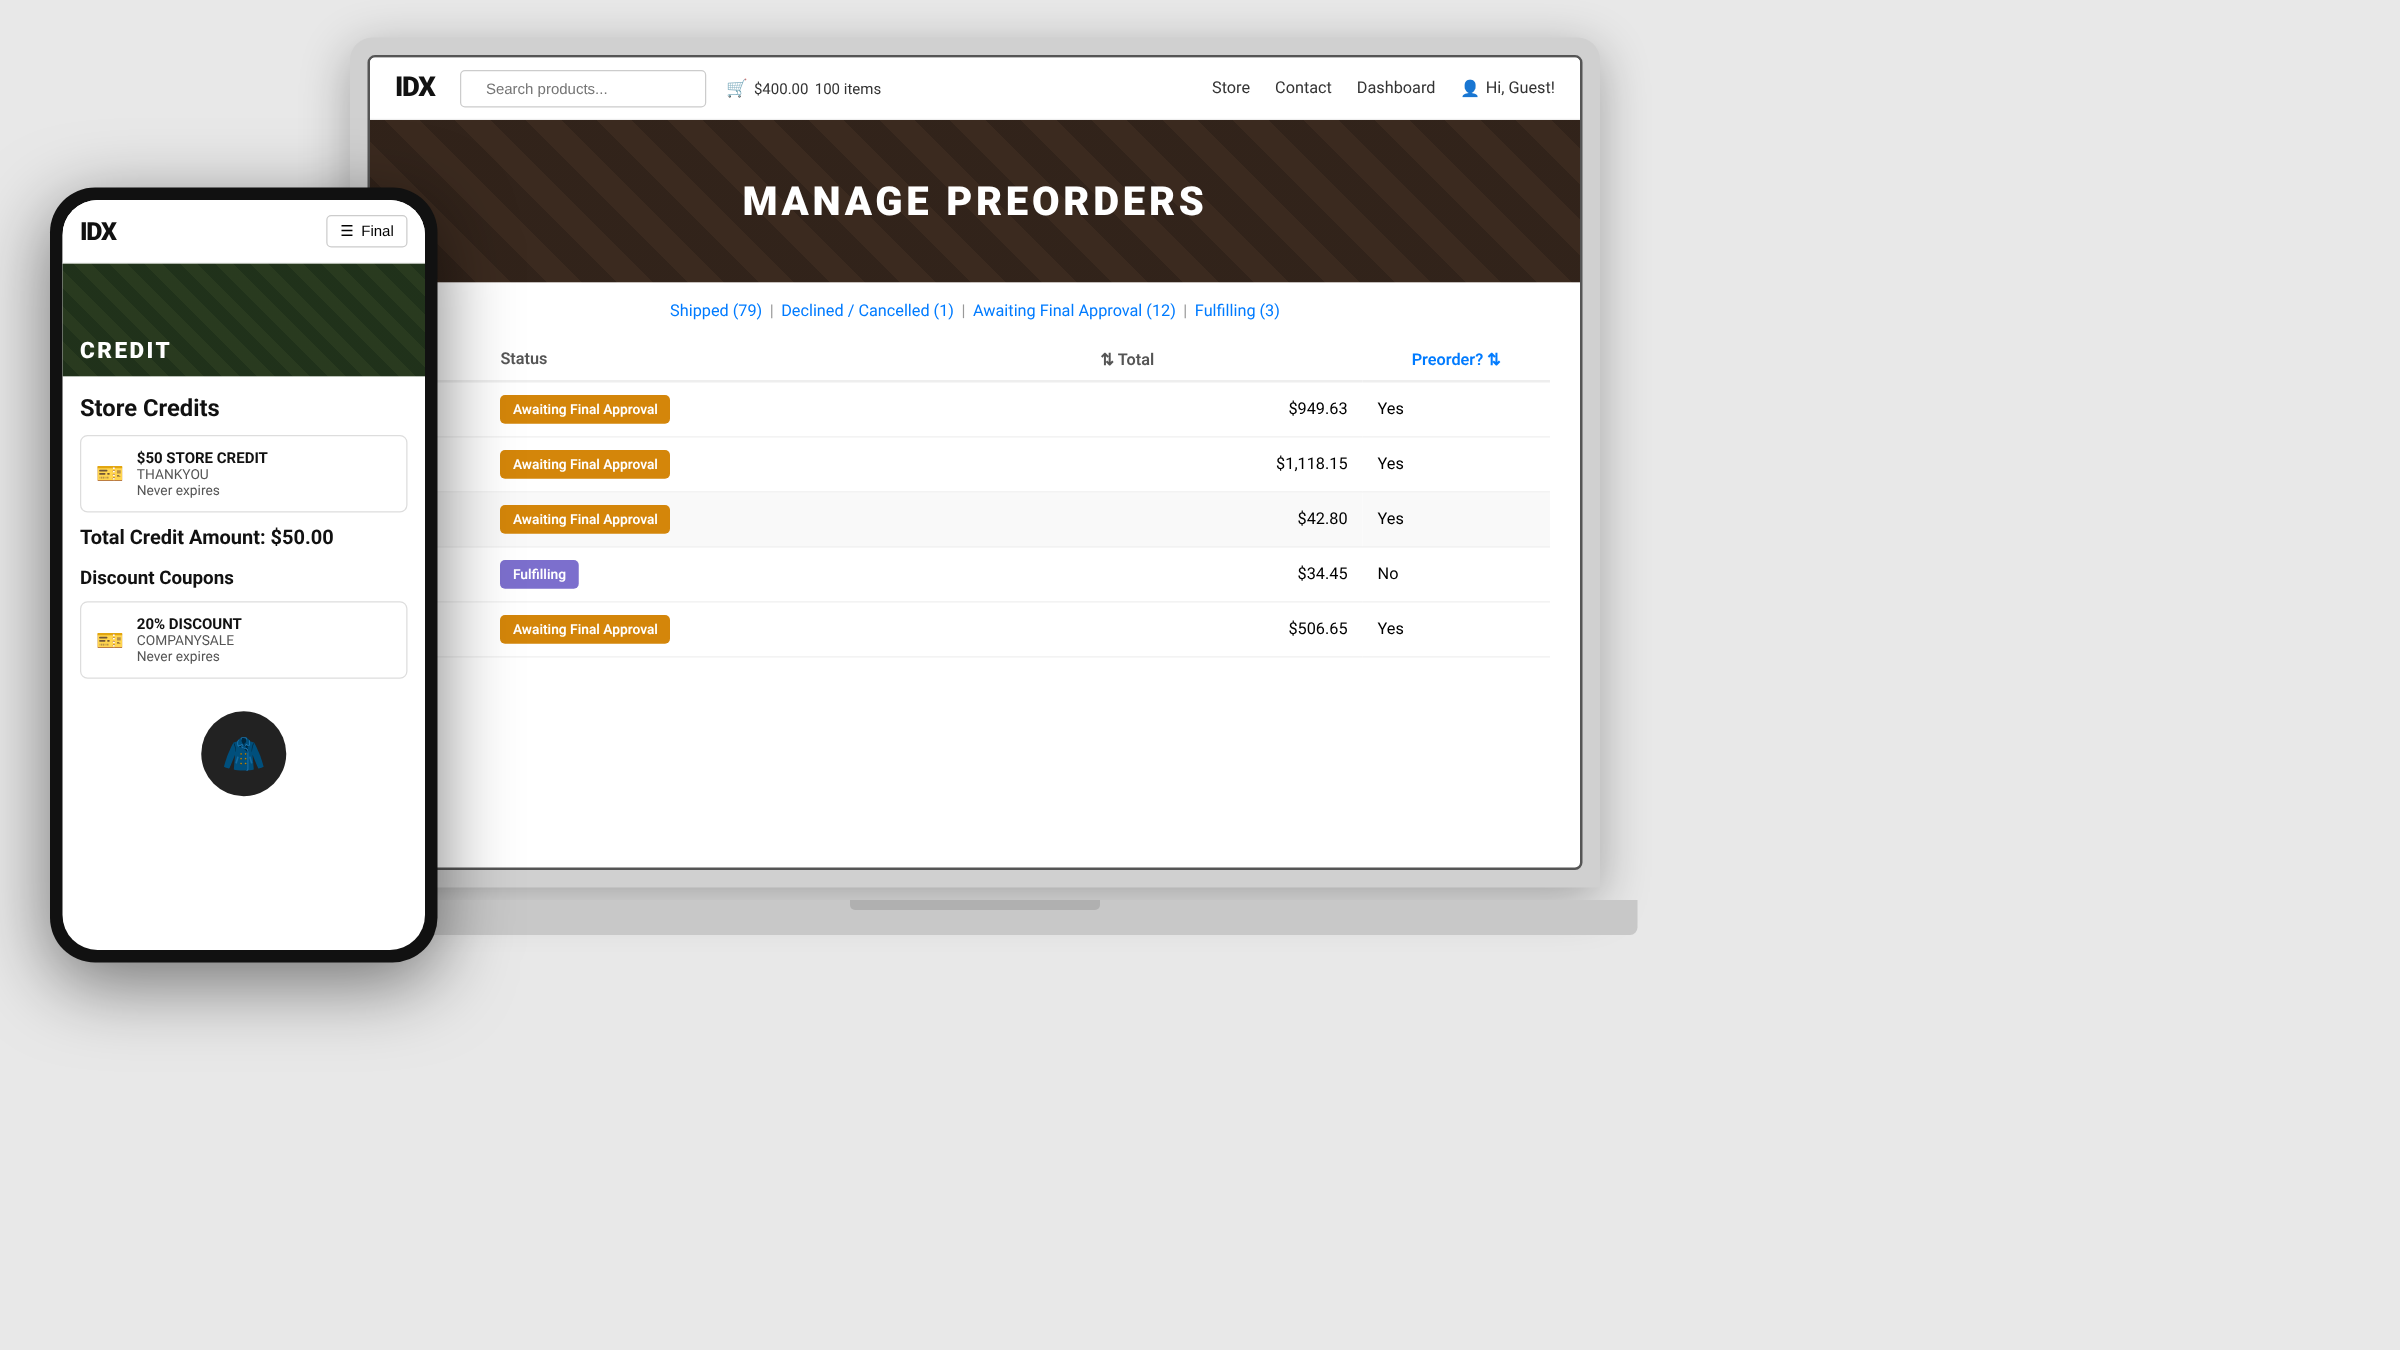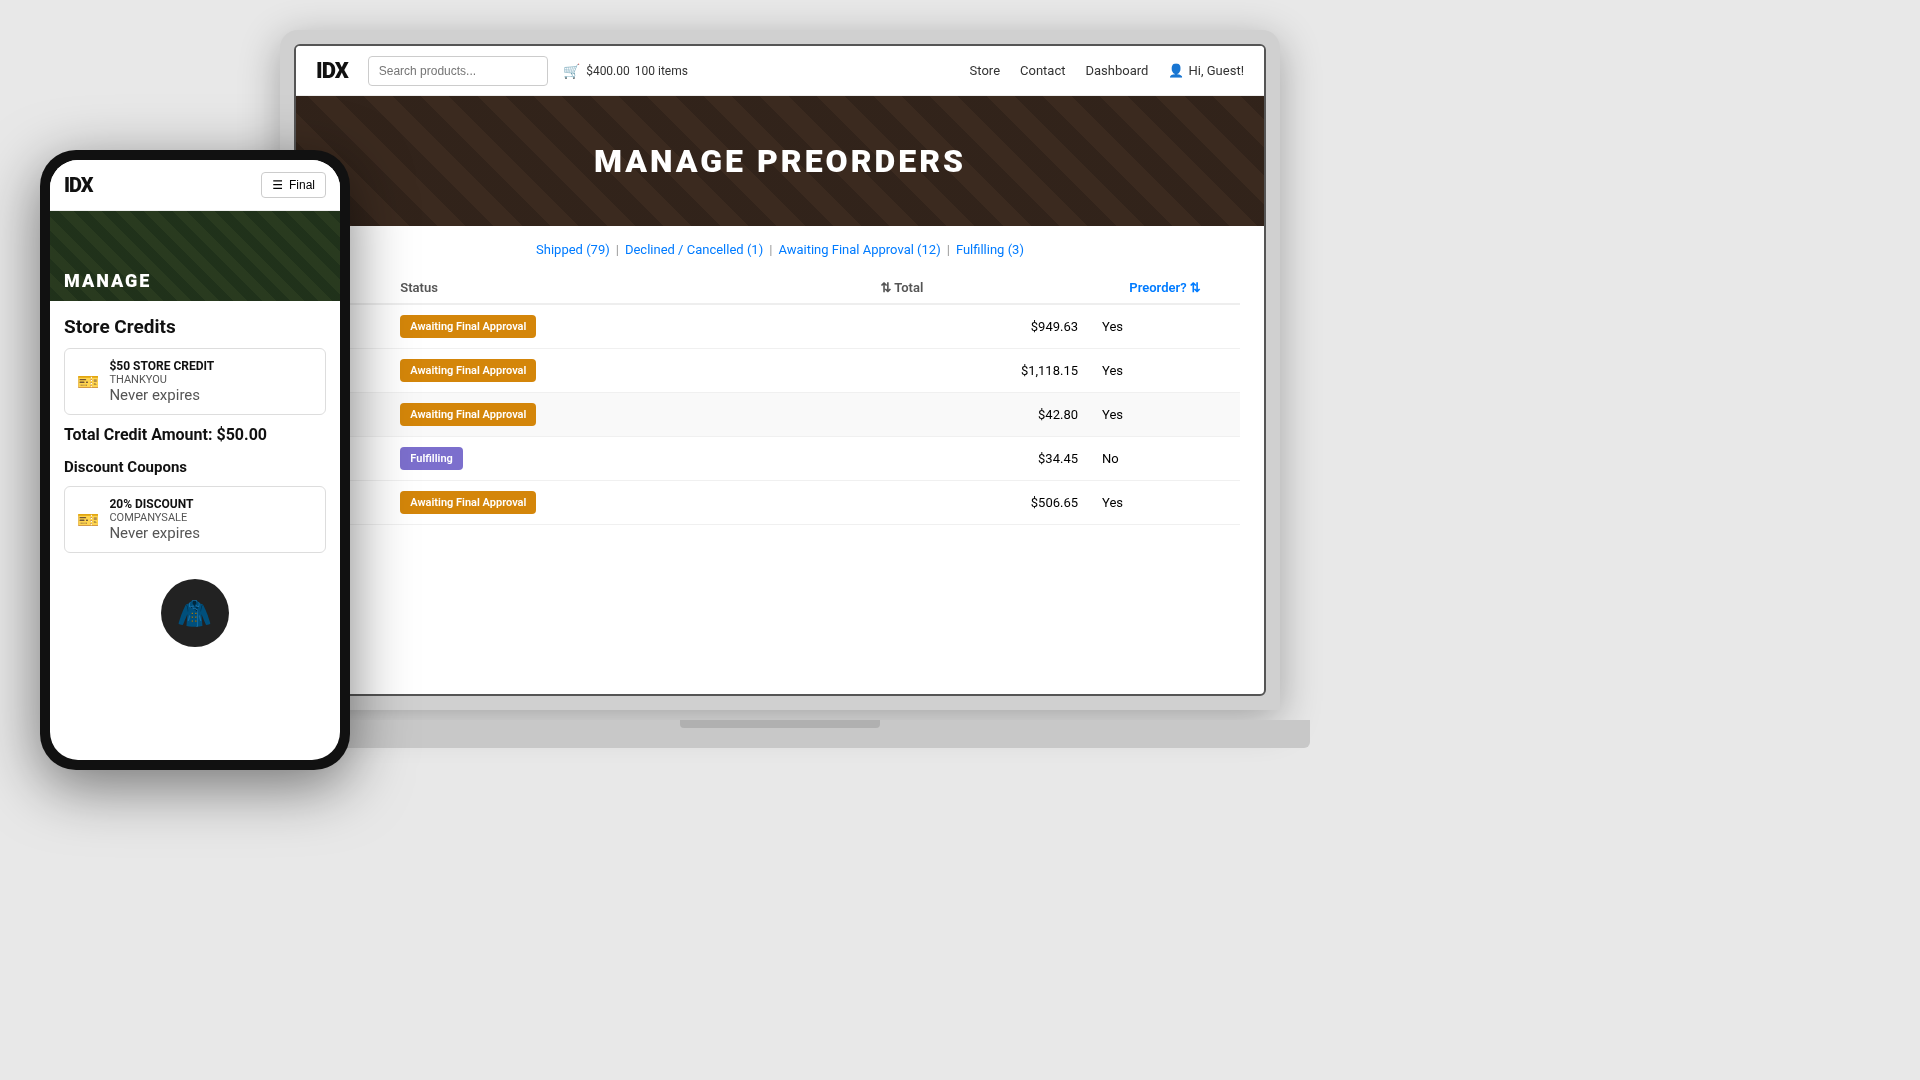--- a/index.html
+++ b/index.html
@@ -69,21 +69,21 @@
       font-weight: 900;
       letter-spacing: -1px;
       color: #111;
       margin-right: 20px;
     }
     .laptop-search {
       flex: 0 0 180px;
       height: 30px;
       border: 1px solid #ccc;
       border-radius: 4px;
-      padding: 0 10px;
+      padding: 0 20px;
       font-size: 12px;
       color: #999;
       background: #fff;
     }
     .laptop-cart {
       margin-left: 16px;
       display: flex;
       align-items: center;
       gap: 5px;
       font-size: 12px;
@@ -269,21 +269,21 @@
       gap: 10px;
       margin-bottom: 10px;
     }
     .credit-icon {
       font-size: 18px;
       color: #aaa;
     }
     .credit-info {}
     .credit-name { font-size: 12px; font-weight: 700; color: #111; }
     .credit-code { font-size: 11px; color: #555; }
-    .credit-expiry { font-size: 15px; color: #555; }
+    .credit-expiry { font-size: 11px; color: #555; }
     .total-credit {
       font-size: 16px;
       color: #111;
       margin-bottom: 14px;
     }
     .total-credit span { font-weight: 700; }
     .discount-title {
       font-size: 15px;
       font-weight: 700;
       margin-bottom: 10px;
@@ -403,21 +403,21 @@
 
       <div class="mobile-nav">
         <span class="mobile-logo">IDX</span>
         <button class="mobile-menu-btn">
           <span class="hamburger">☰</span>
           <span>Final</span>
         </button>
       </div>
 
       <div class="mobile-hero">
-        <span class="mobile-hero-text">MANAGE</span>
+        <span class="mobile-hero-text">CREDIT</span>
       </div>
 
       <div class="mobile-content">
         <div class="store-credits-title">Store Credits</div>
 
         <div class="credit-card">
           <span class="credit-icon">🎫</span>
           <div class="credit-info">
             <div class="credit-name">$50 STORE CREDIT</div>
             <div class="credit-code">THANKYOU</div>

